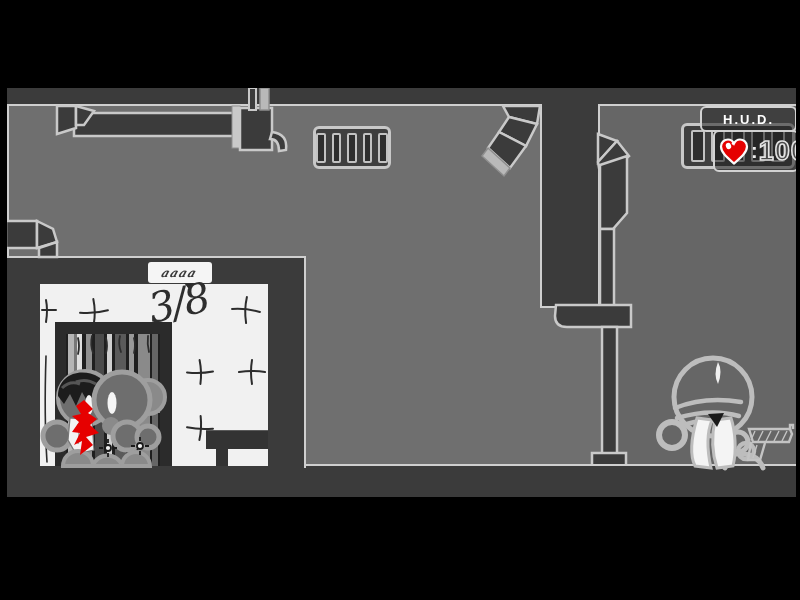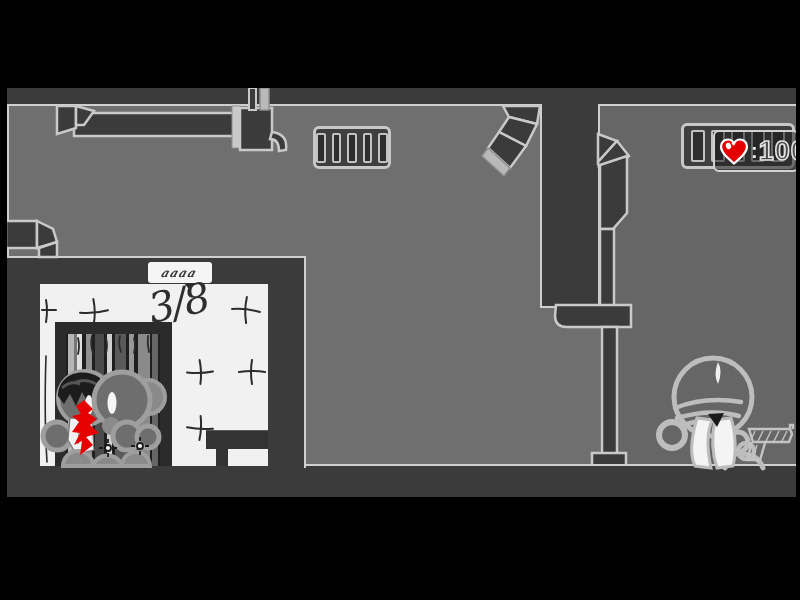--- a/index.html
+++ b/index.html
@@ -223,20 +223,21 @@
     </g>
   </svg>
 
   <div class="abs grille" style="left:681px;top:123px;width:114px;height:46px;">
     <div class="slot" style="width:10px;height:28px;"></div>
     <div class="slot" style="width:10px;height:28px;"></div>
     <div class="slot" style="width:10px;height:28px;"></div>
     <div class="slot" style="width:10px;height:28px;"></div>
     <div class="slot" style="width:10px;height:28px;"></div>
   </div>
+  <div class="abs hud-box hud-title">H.U.D.</div>
   <div class="abs hud-box hud-value">
     <svg width="30" height="29" viewBox="0 0 30 28" style="position:static">
       <path d="M15,26 C8,20 2,15 2,9 C2,4.5 5.5,2 9,2 C12,2 14,4 15,6 C16,4 18,2 21,2 C24.5,2 28,4.5 28,9 C28,15 22,20 15,26 Z" fill="#e50000" stroke="#fafafa" stroke-width="2.2"></path>
       <ellipse cx="9.5" cy="8.5" rx="2.6" ry="3.2" fill="#fff" transform="rotate(-20 9.5 8.5)"></ellipse>
       <circle cx="14" cy="6" r="1.3" fill="#fff"></circle>
     </svg>
     <span class="hud-colon">:</span>
     <span class="hud-health">100</span>
   </div>
 

